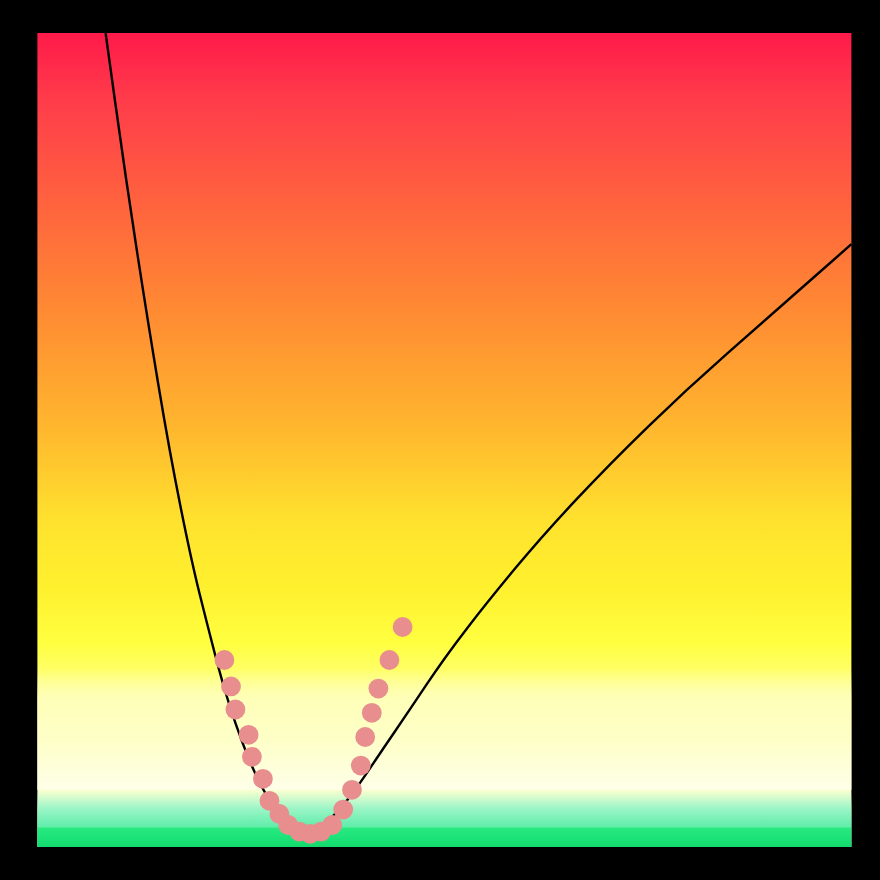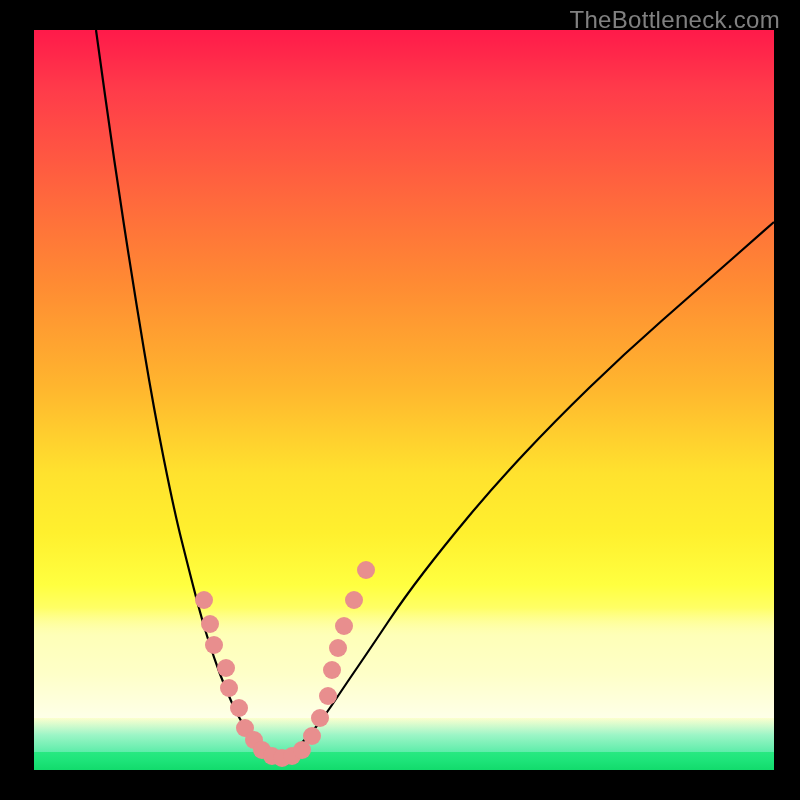--- a/index.html
+++ b/index.html
@@ -103,21 +103,20 @@
   }
   .dot {
     fill: #e88e8e;
     stroke: none;
   }
 </style>
 </head>
 <body>
 
 <div class="frame">
-  <div class="watermark">TheBottleneck.com</div>
 
   <div class="plot-area">
     <div class="pale-band"></div>
     <div class="green-fade"></div>
     <div class="green-stripe"></div>
 
     <svg class="curves" viewBox="0 0 740 740">
       <path id="left-curve" class="curve-line" d="M 62 0 Q 62 0 71 65 Q 80 130 90 195 Q 100 260 110 320 Q 120 380 130 430 Q 140 480 147.5 510 Q 155 540 161.5 565 Q 168 590 174 609 Q 180 628 186 644 Q 192 660 198 673 Q 204 686 210 696 Q 216 706 220.5 712 Q 225 718 229.5 721.5 Q 234 725 238 726.5 T 242 728"></path>
       <path id="right-curve" class="curve-line" d="M 242 728 Q 242 728 246 727 Q 250 726 255 723 Q 260 720 267.5 713 Q 275 706 283.5 695 Q 292 684 302 669 Q 312 654 325 635 Q 338 616 354 592 Q 370 568 390 542 Q 410 516 435 486 Q 460 456 490 424 Q 520 392 555 358 Q 590 324 627.5 291 Q 665 258 702.5 225 T 740 192"></path>
       <g id="dots-group">

